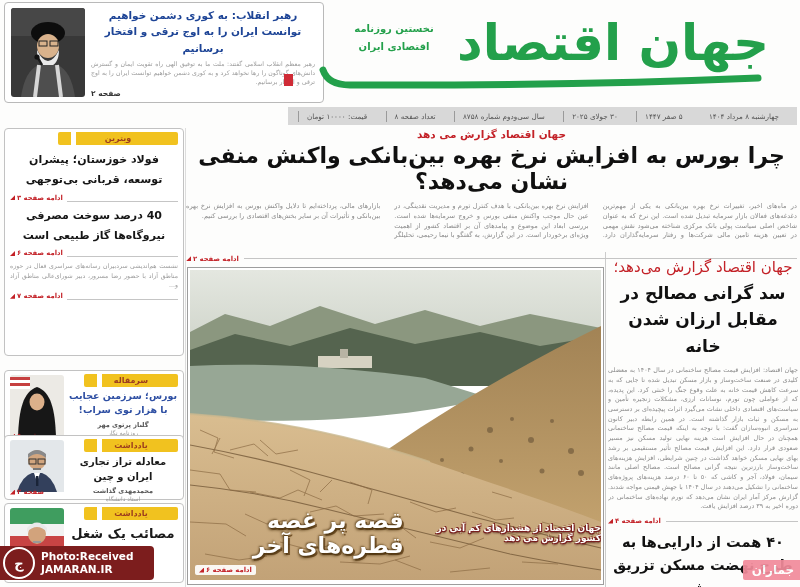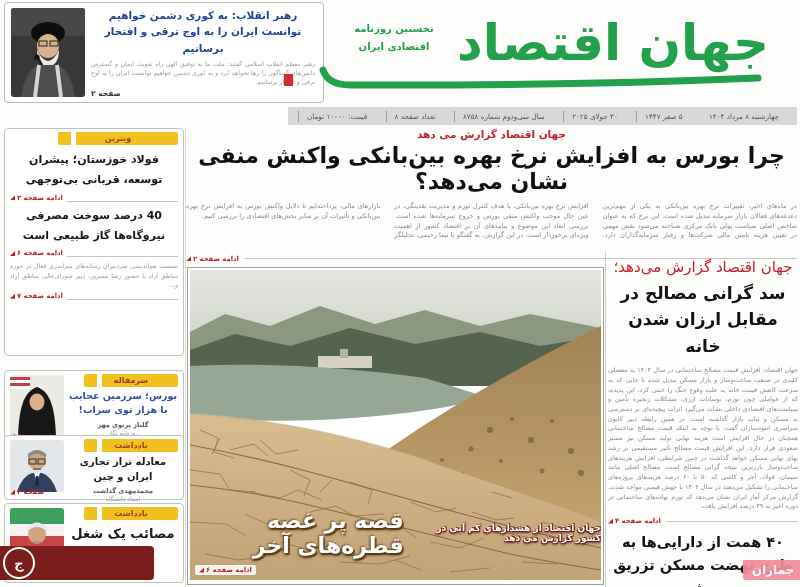--- a/index.html
+++ b/index.html
@@ -365,15 +365,19 @@
       </span>
       <span class="contline"></span>
     </div>
     <div class="rc-head2">۴۰ همت از دارایی‌ها به طرح نهضت مسکن تزریق می‌شود</div>
 
     <div class="badge">جماران</div>
   </div>
 
   <div class="watermark">
     <div class="wm-logo">ج</div>
+    <div class="wm-text">
+      <div>Photo:Received</div>
+      <div>JAMARAN.IR</div>
+    </div>
   </div>
 
 </div>
 
 </body></html>

